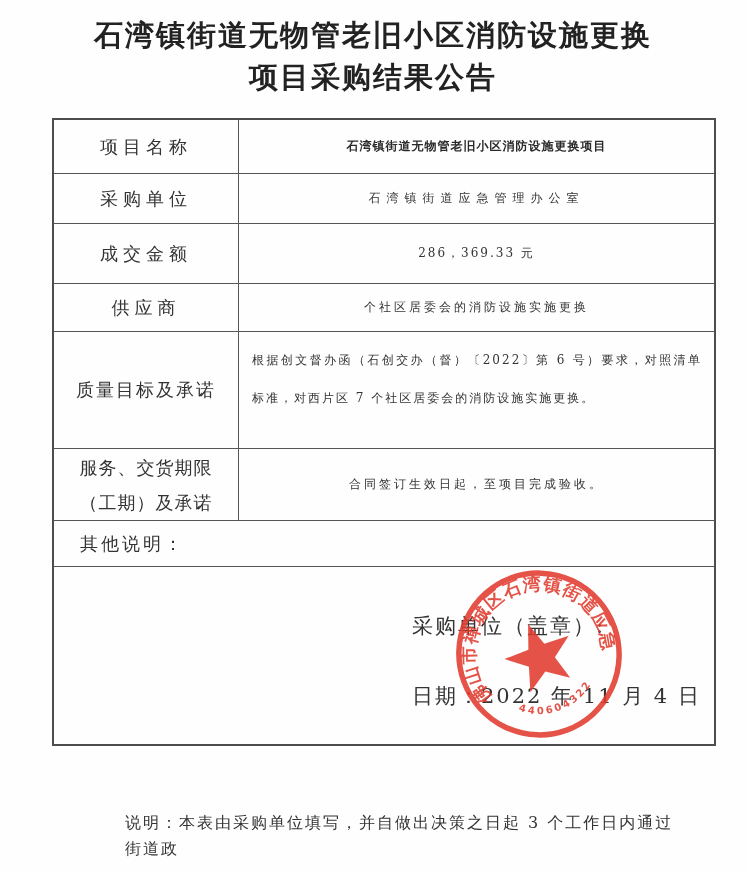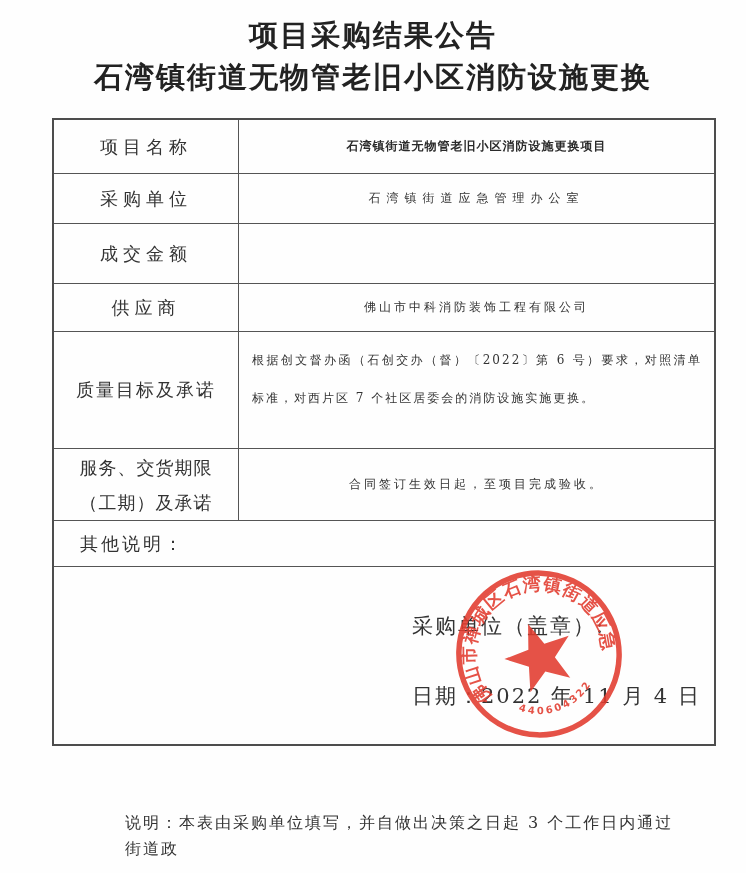--- a/index.html
+++ b/index.html
@@ -81,44 +81,45 @@
   }
   .footer-note .line1 { line-height:26px; }
   .footer-note .line2 { line-height:26px; padding-left:65px; margin-top:7px; }
 </style>
 </head>
 <body>
 
 <div class="page">
 
   <div class="title">
+    <div>石湾镇街道无物管老旧小区消防设施更换</div>
     <div>项目采购结果公告</div>
-    <div>石湾镇街道无物管老旧小区消防设施更换</div>
   </div>
 
   <div class="doc-table">
 
     <div class="row" style="height:54px">
       <div class="cl">项目名称</div>
       <div class="cv strong">石湾镇街道无物管老旧小区消防设施更换项目</div>
     </div>
 
     <div class="row" style="height:50px">
       <div class="cl">采购单位</div>
       <div class="cv spread">石湾镇街道应急管理办公室</div>
     </div>
 
 
     <div class="row" style="height:60px">
       <div class="cl">成交金额</div>
+      <div class="cv" style="letter-spacing:2px">286，369.33 元</div>
     </div>
 
     <div class="row" style="height:48px">
       <div class="cl">供应商</div>
-      <div class="cv">佛山市中科消防装饰工程有限公司</div>
+      <div class="cv">个社区居委会的消防设施实施更换</div>
     </div>
 
     <div class="row" style="height:117px">
       <div class="cl" style="letter-spacing:2px">质量目标及承诺</div>
       <div class="cv long">根据创文督办函（石创交办（督）〔2022〕第 6 号）要求，对照清单标准，对西片区 7 个社区居委会的消防设施实施更换。</div>
     </div>
 
     <div class="row" style="height:72px">
       <div class="cl tight">服务、交货期限（工期）及承诺</div>
       <div class="cv">合同签订生效日起，至项目完成验收。</div>

